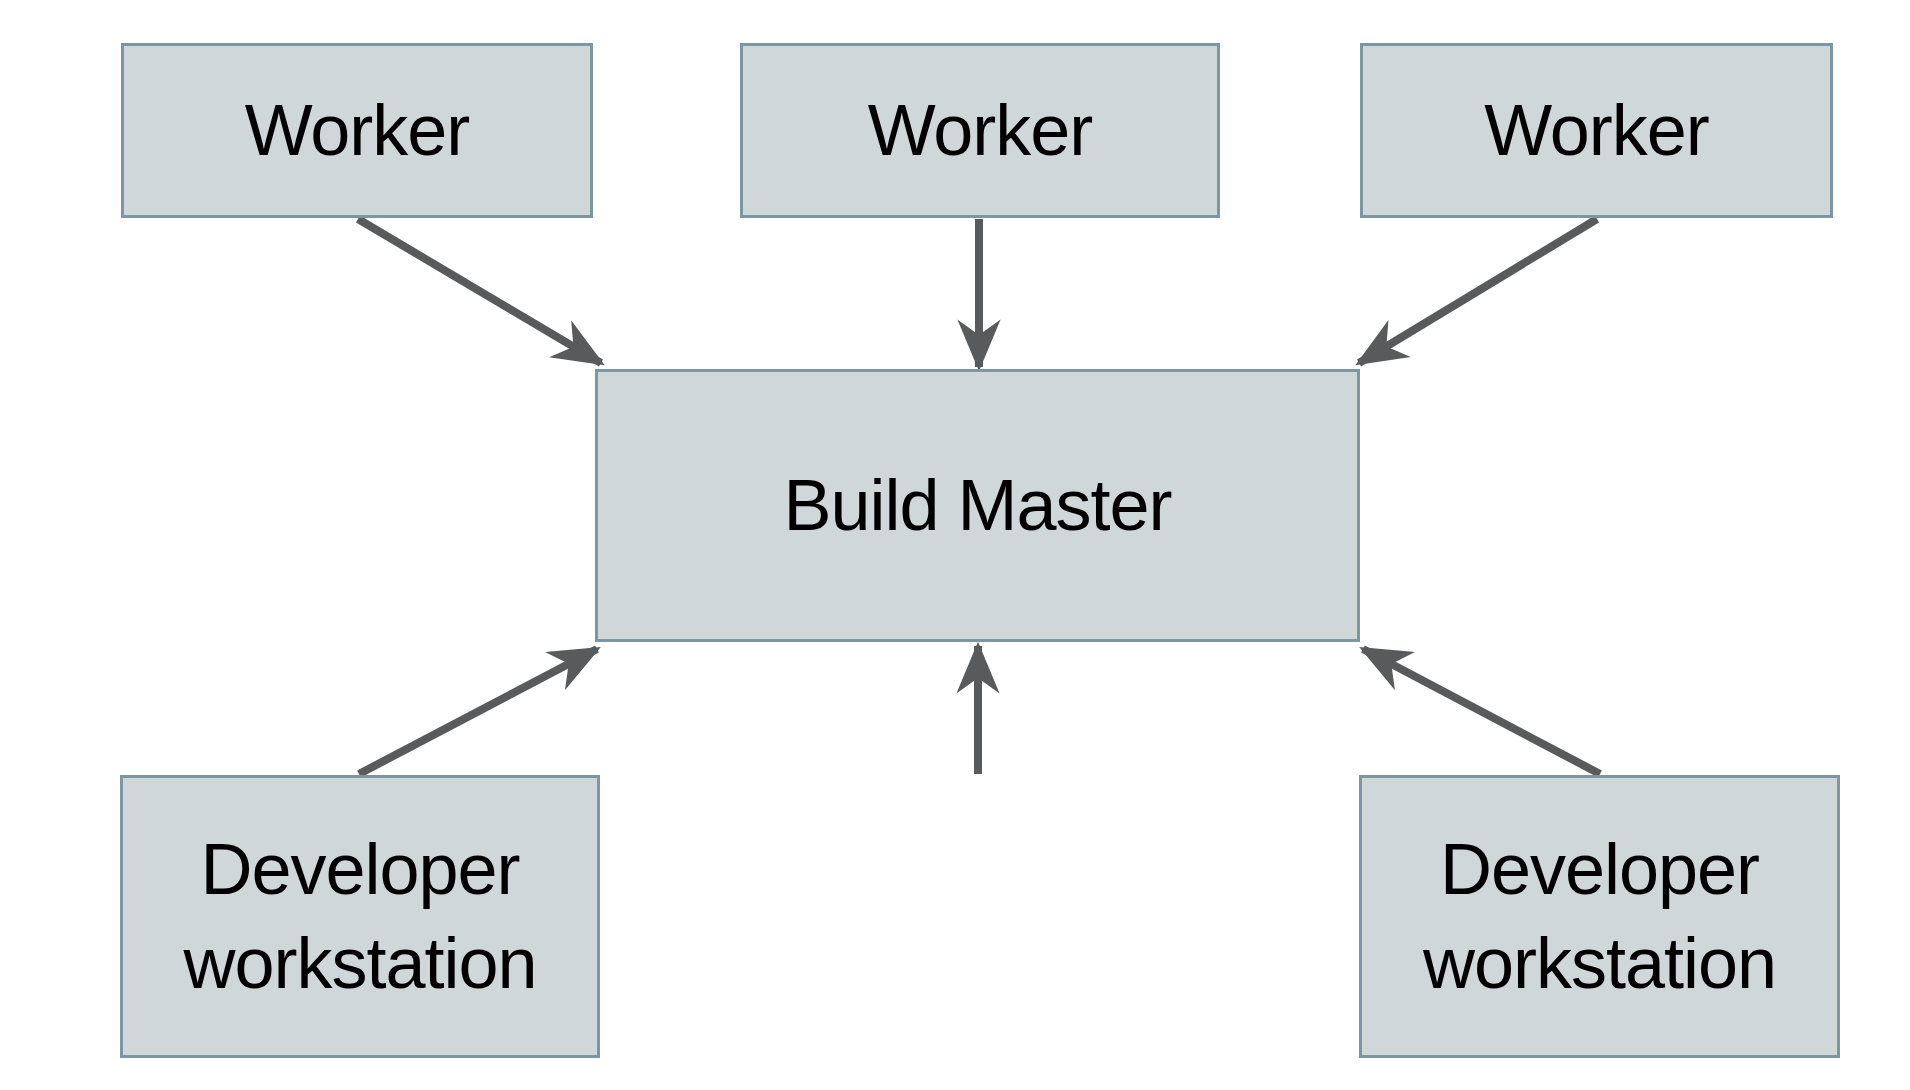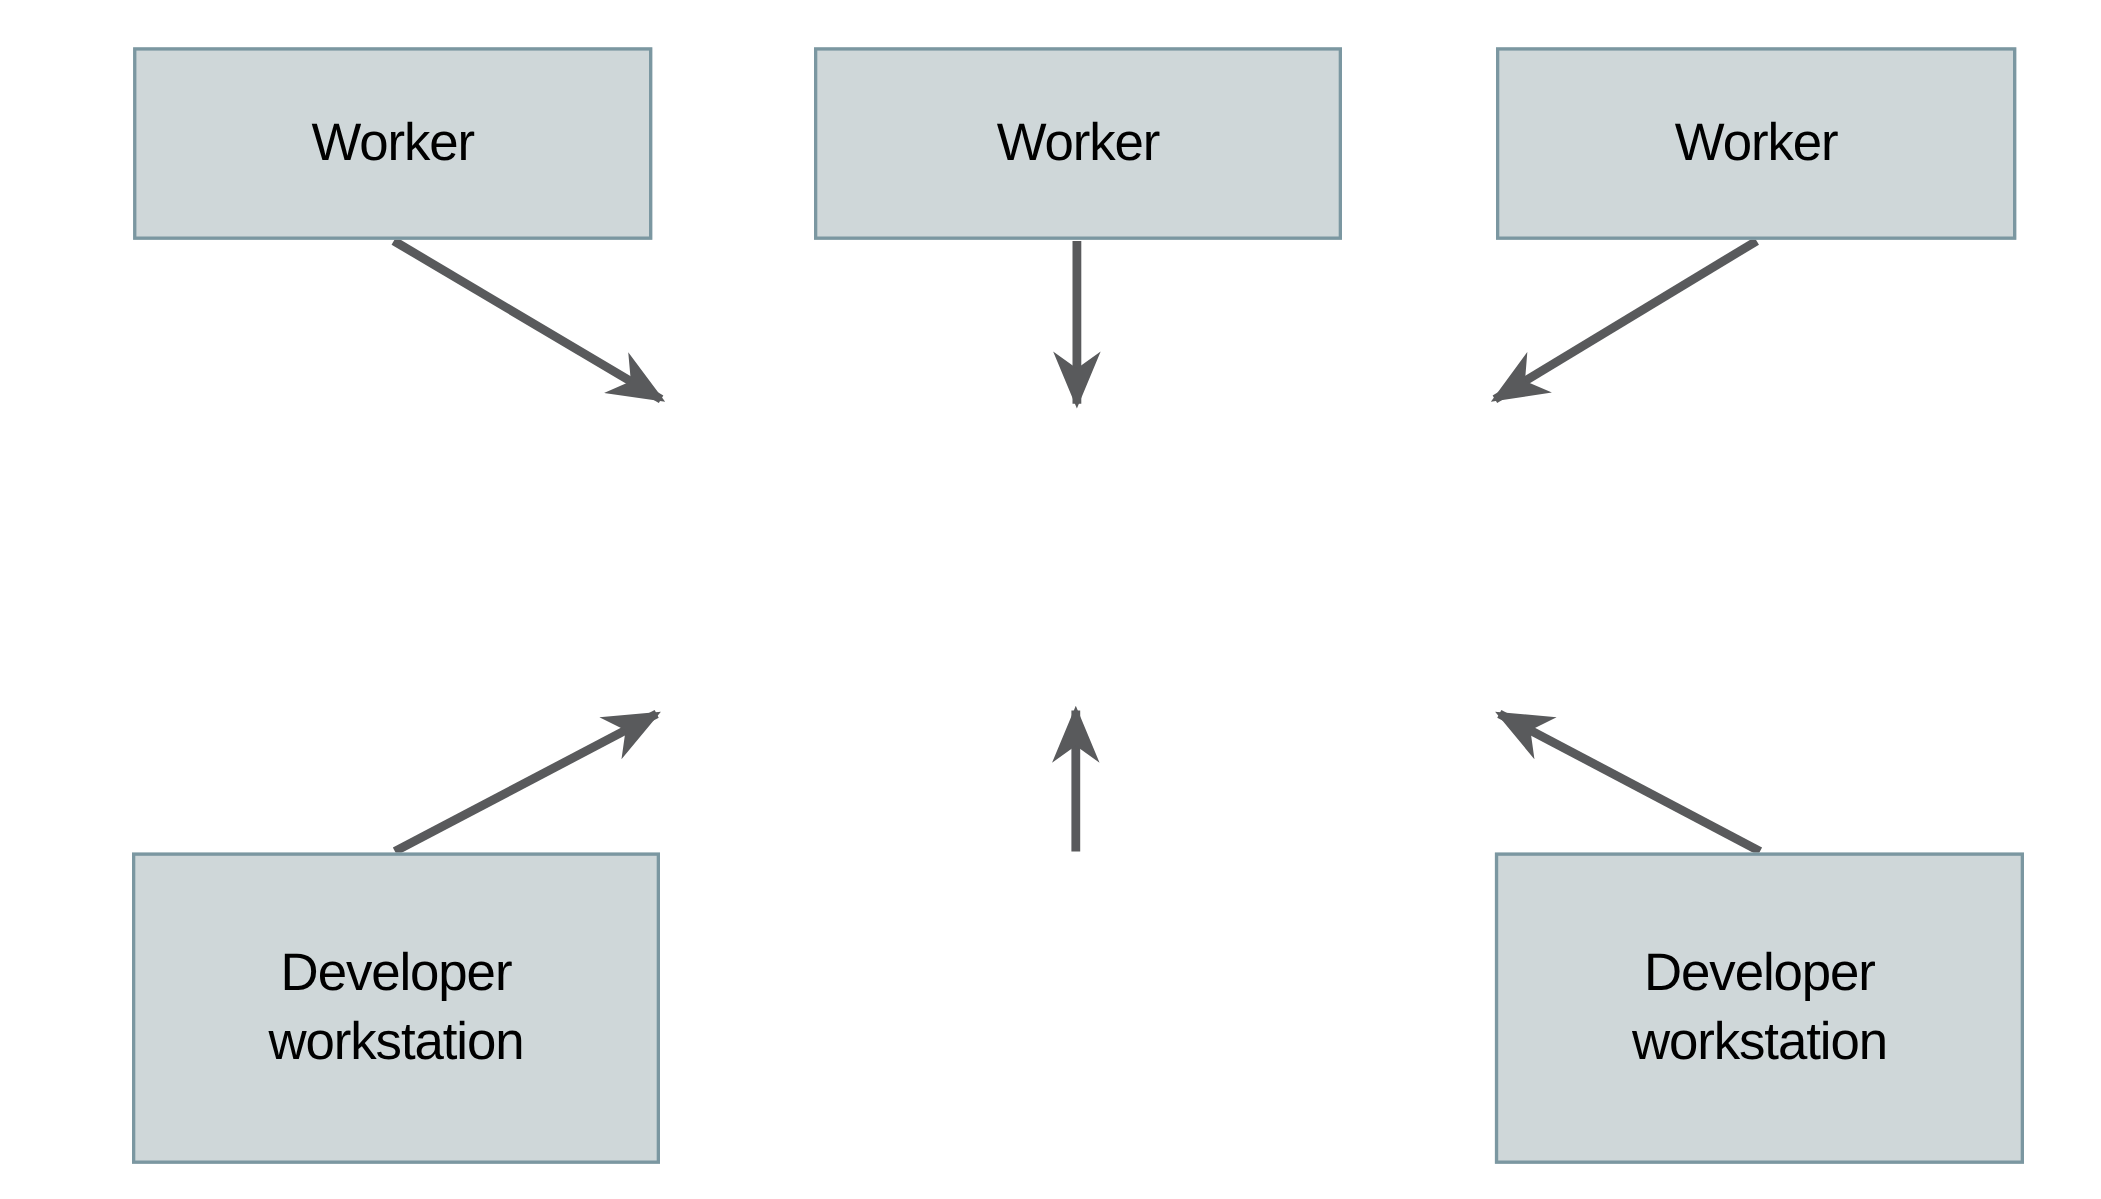--- a/index.html
+++ b/index.html
@@ -34,21 +34,21 @@
   .arrow-layer .head { fill: var(--arrow); }
   .node {
     position: absolute;
     background: var(--node-fill);
     border: 3px solid var(--node-border);
     display: flex;
     align-items: center;
     justify-content: center;
     text-align: center;
     color: var(--text);
-    font-size: 48px;
+    font-size: 72px;
     letter-spacing: -1px;
     line-height: 1.3;
     padding: 0 14px;
   }
   .node-worker-1      { left: 121px;  top: 43px;  width: 472px; height: 175px; }
   .node-worker-2      { left: 740px;  top: 43px;  width: 480px; height: 175px; }
   .node-worker-3      { left: 1360px; top: 43px;  width: 473px; height: 175px; }
   .node-build-master  { left: 595px;  top: 369px; width: 765px; height: 273px; }
   .node-dev-1         { left: 120px;  top: 775px; width: 480px; height: 283px; }
   .node-ci-server     { left: 741px;  top: 775px; width: 480px; height: 283px; }
@@ -78,20 +78,23 @@
   </div>
 
   <div class="node node-worker-2">
     <span>Worker</span>
   </div>
 
   <div class="node node-worker-3">
     <span>Worker</span>
   </div>
 
+  <div class="node node-build-master">
+    <span>Build Master</span>
+  </div>
 
   <div class="node node-dev-1">
     <span>Developer workstation</span>
   </div>
 
 
   <div class="node node-dev-2">
     <span>Developer workstation</span>
   </div>
 

